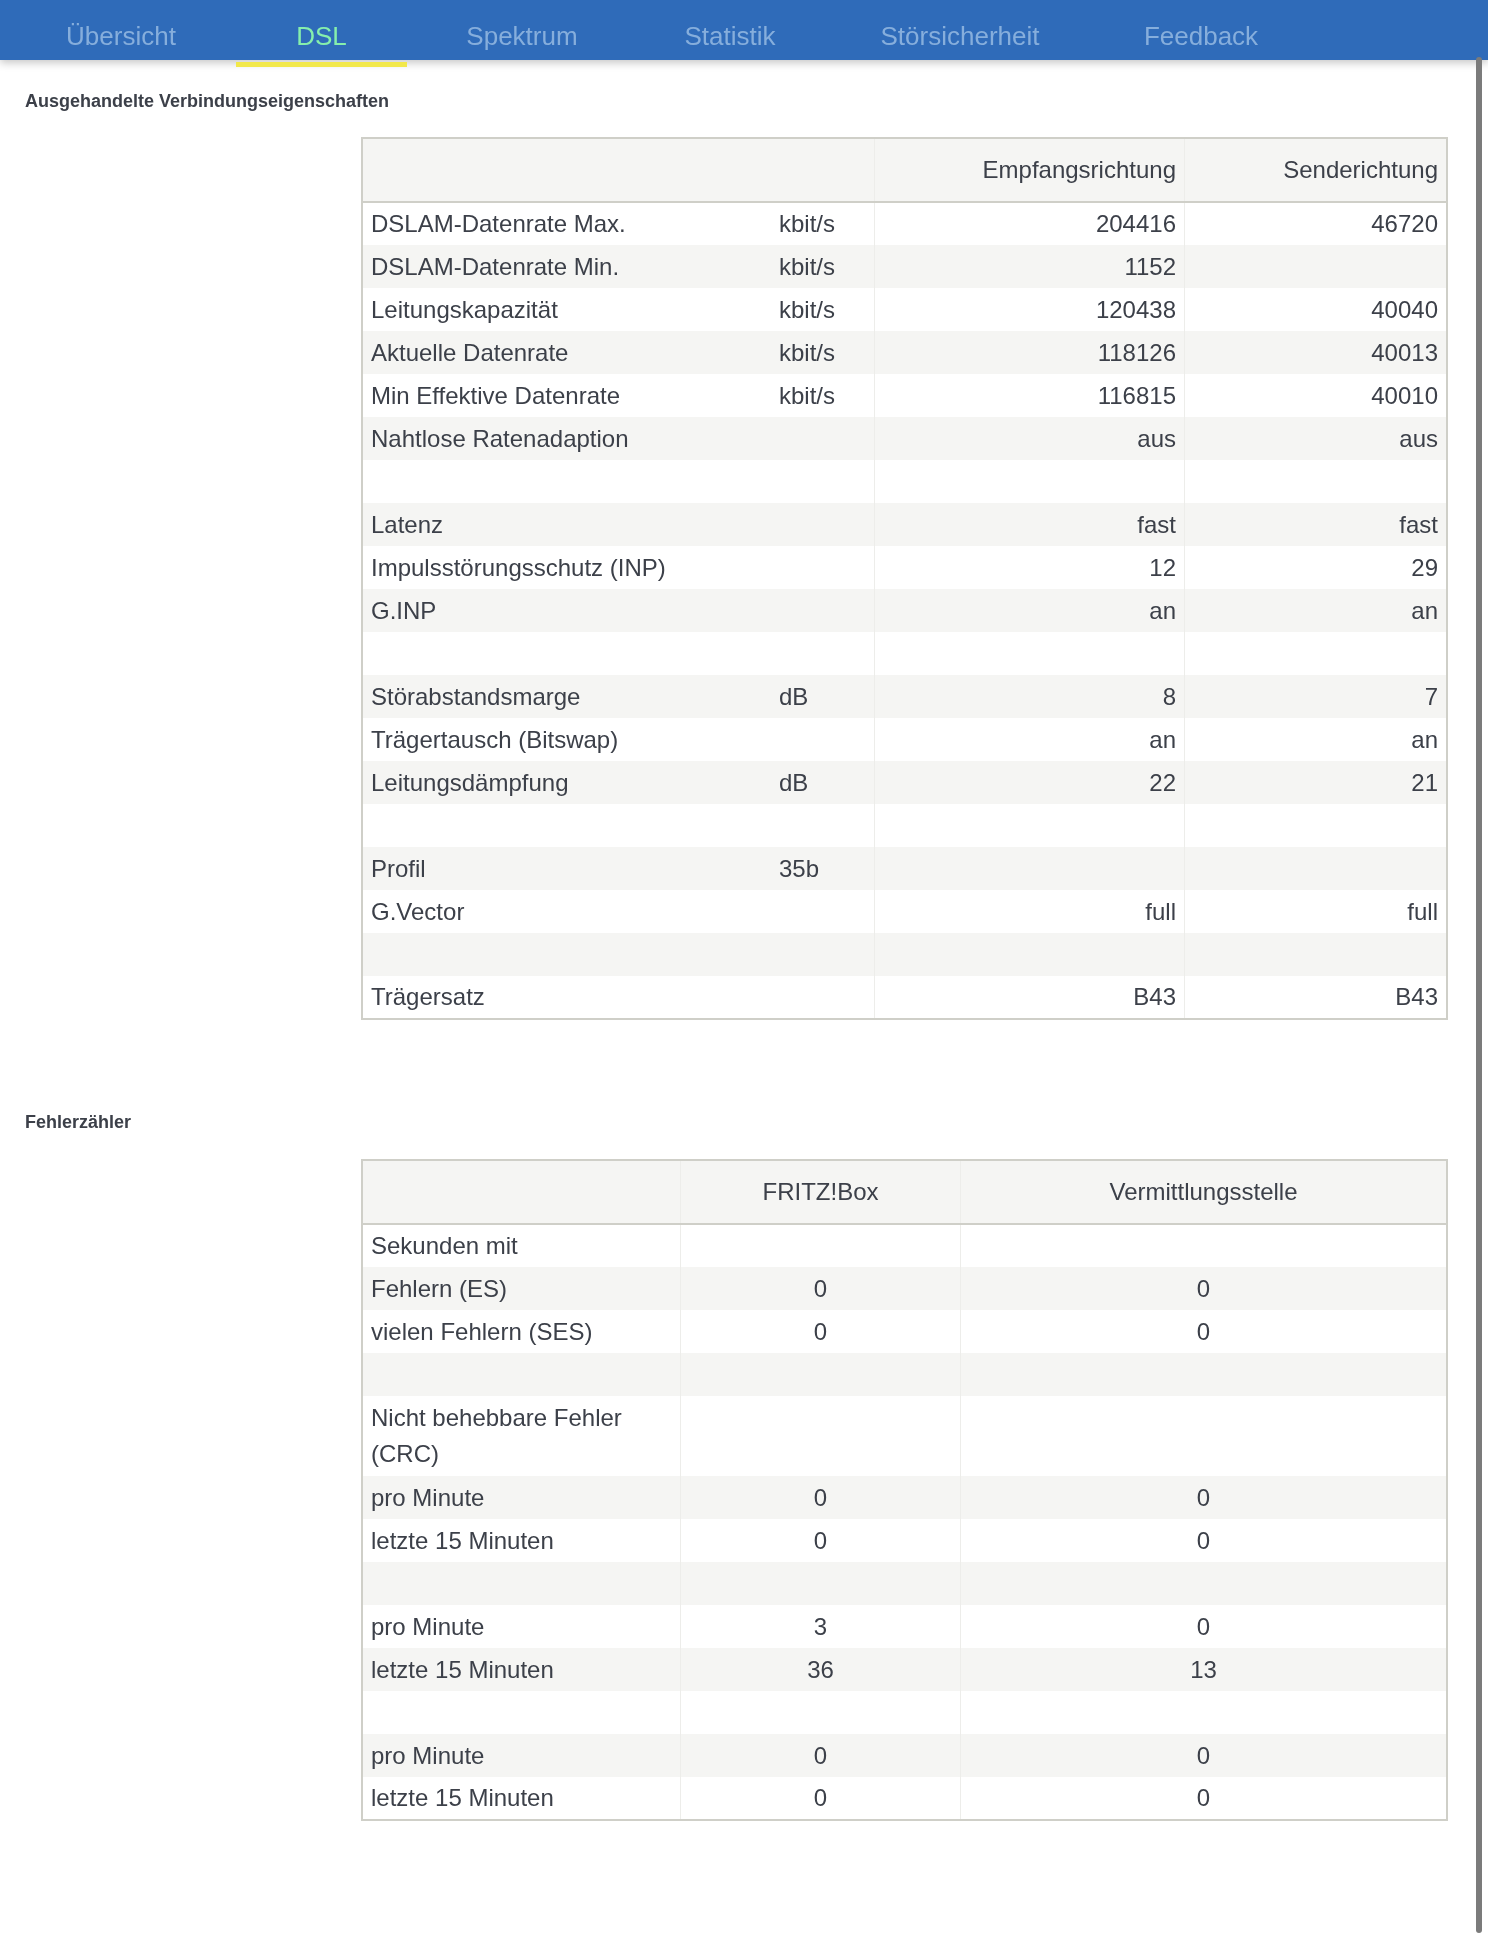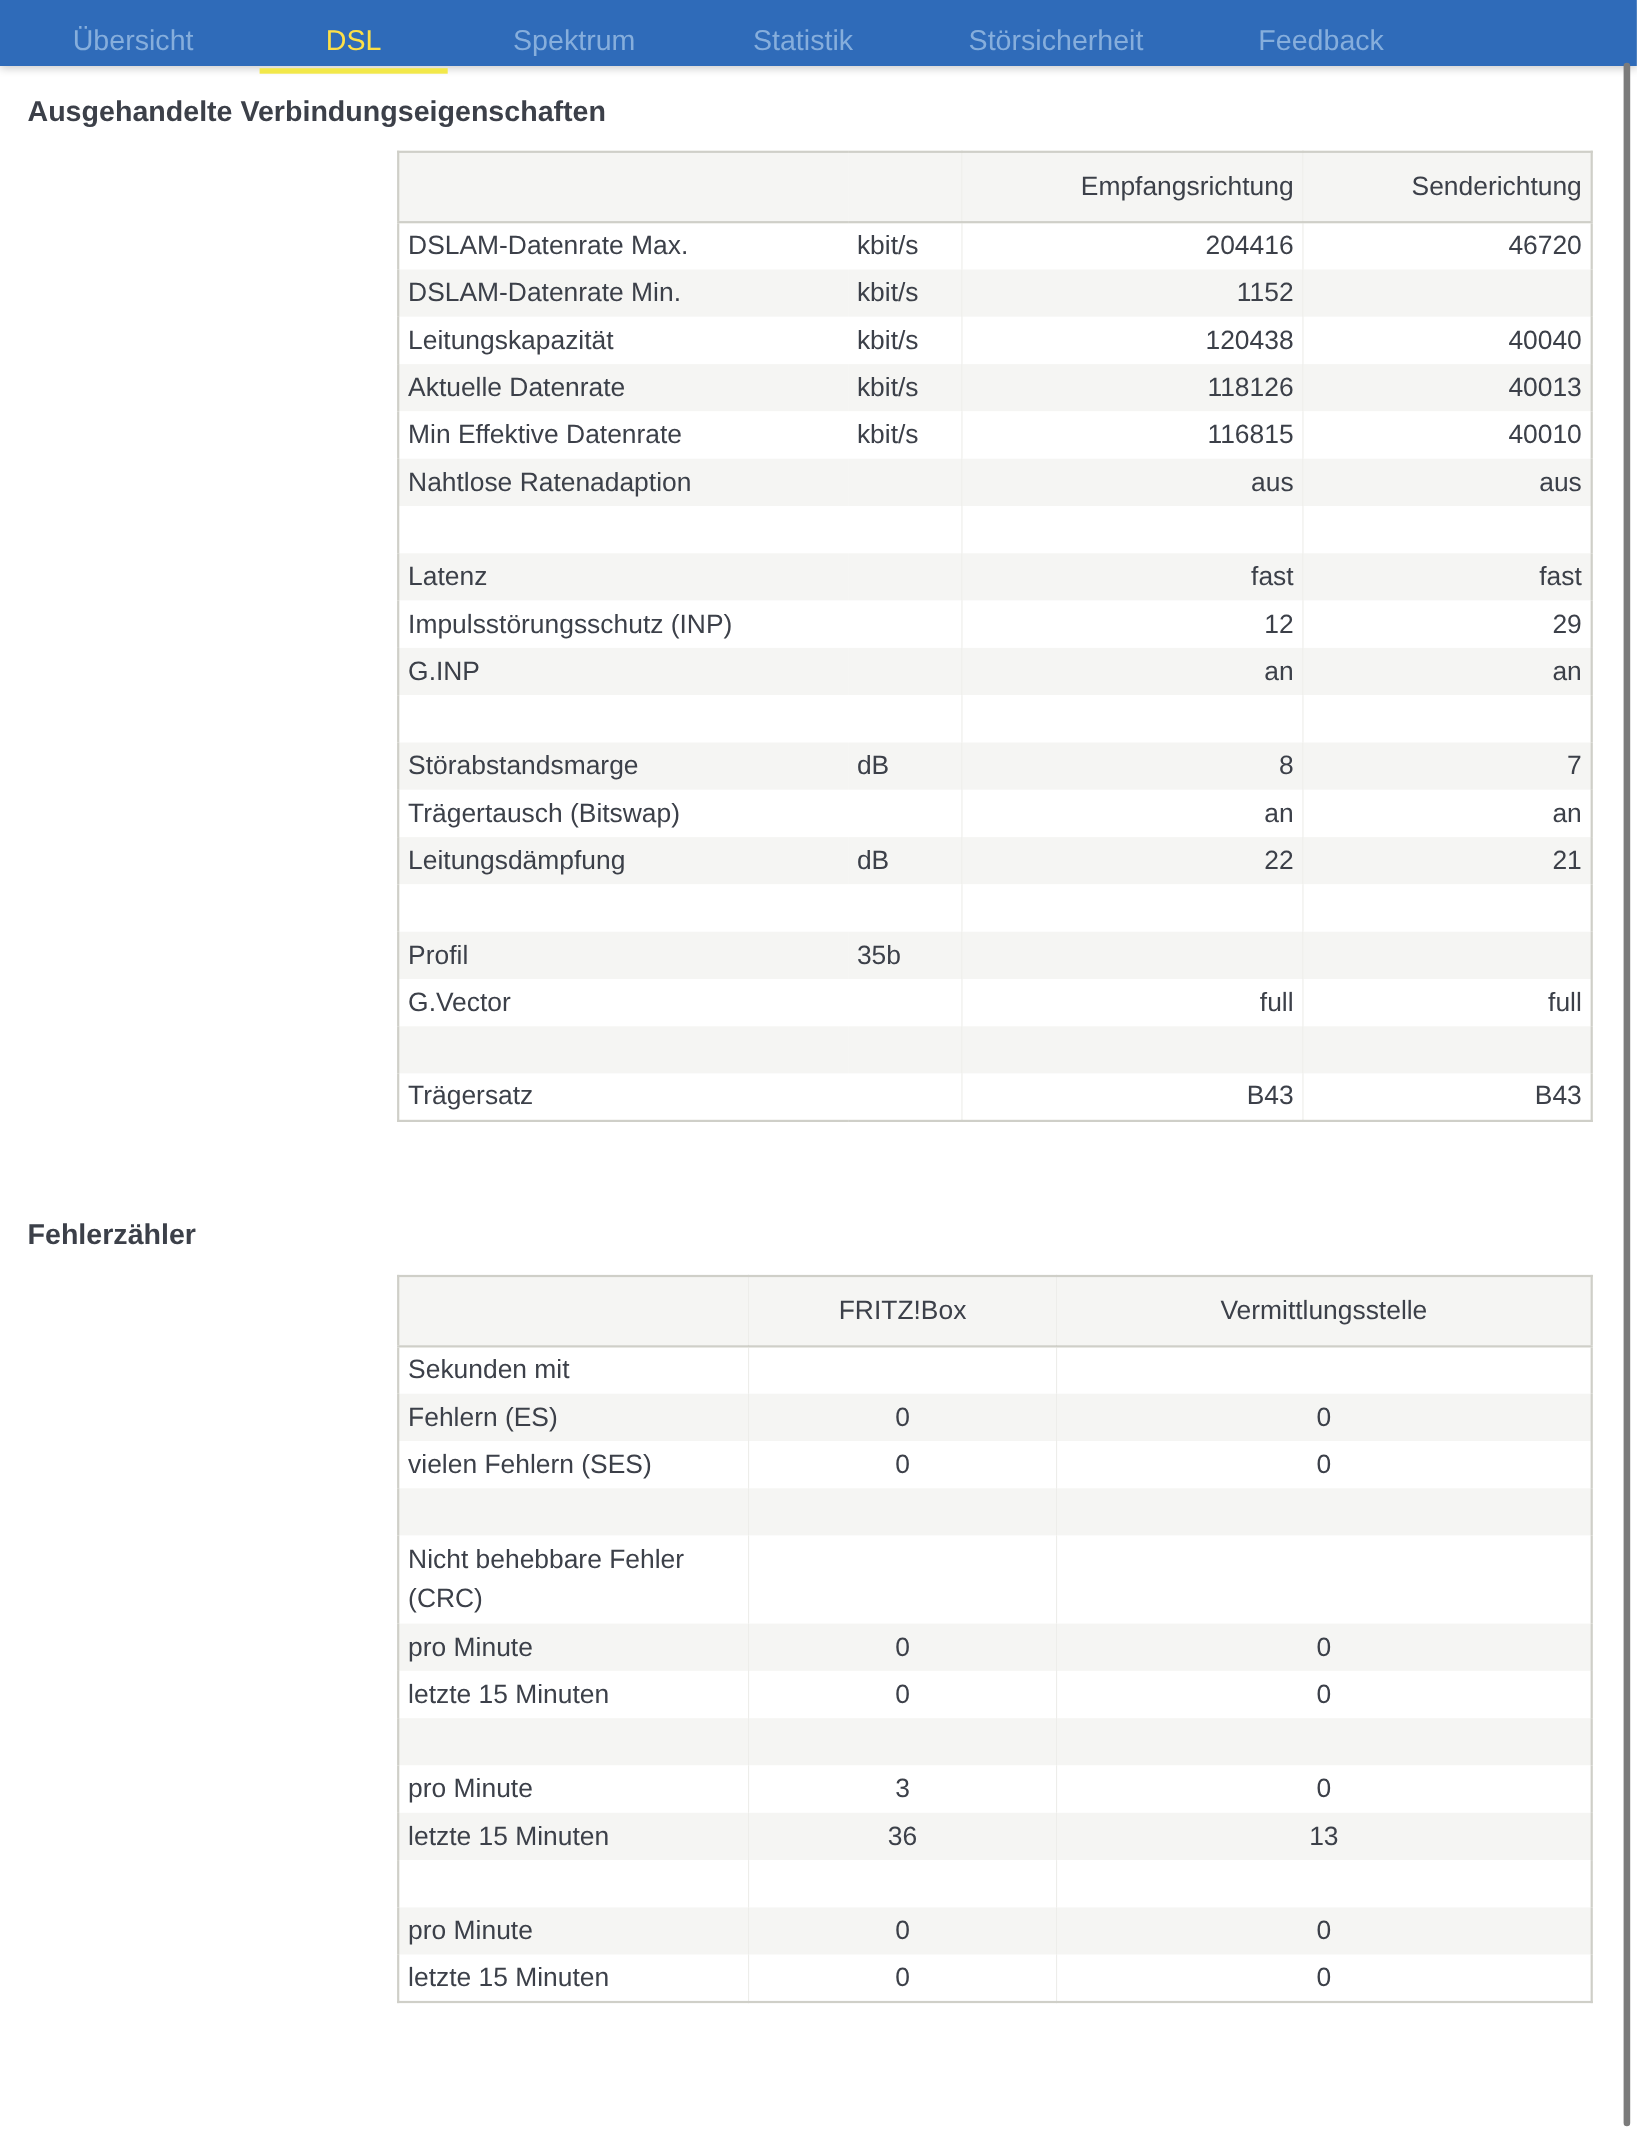--- a/index.html
+++ b/index.html
@@ -28,21 +28,21 @@
     position: absolute;
     top: 12px;
     height: 60px;
     line-height: 48px;
     font-size: 26px;
     color: #86aedc;
     text-align: center;
     cursor: pointer;
     white-space: nowrap;
   }
-  .tab.active { color: #fde047; }
+  .tab.active { color: #86efac; }
   .tab .underline {
     position: absolute;
     left: 0; right: 0;
     top: 50px;
     height: 5px;
     background: #f2e84a;
   }
   
   .scrollbar {
     position: absolute;
@@ -51,21 +51,21 @@
     width: 6px;
     height: 1876px;
     background: #7b7b7b;
     border-radius: 3px;
     z-index: 3;
   }
   
   .section-title {
     position: absolute;
     left: 25px;
-    font-size: 26px;
+    font-size: 18px;
     font-weight: bold;
     color: #3c4049;
     white-space: nowrap;
   }
   
   table.data {
     position: absolute;
     left: 361px;
     width: 1087px;
     border-collapse: collapse;

